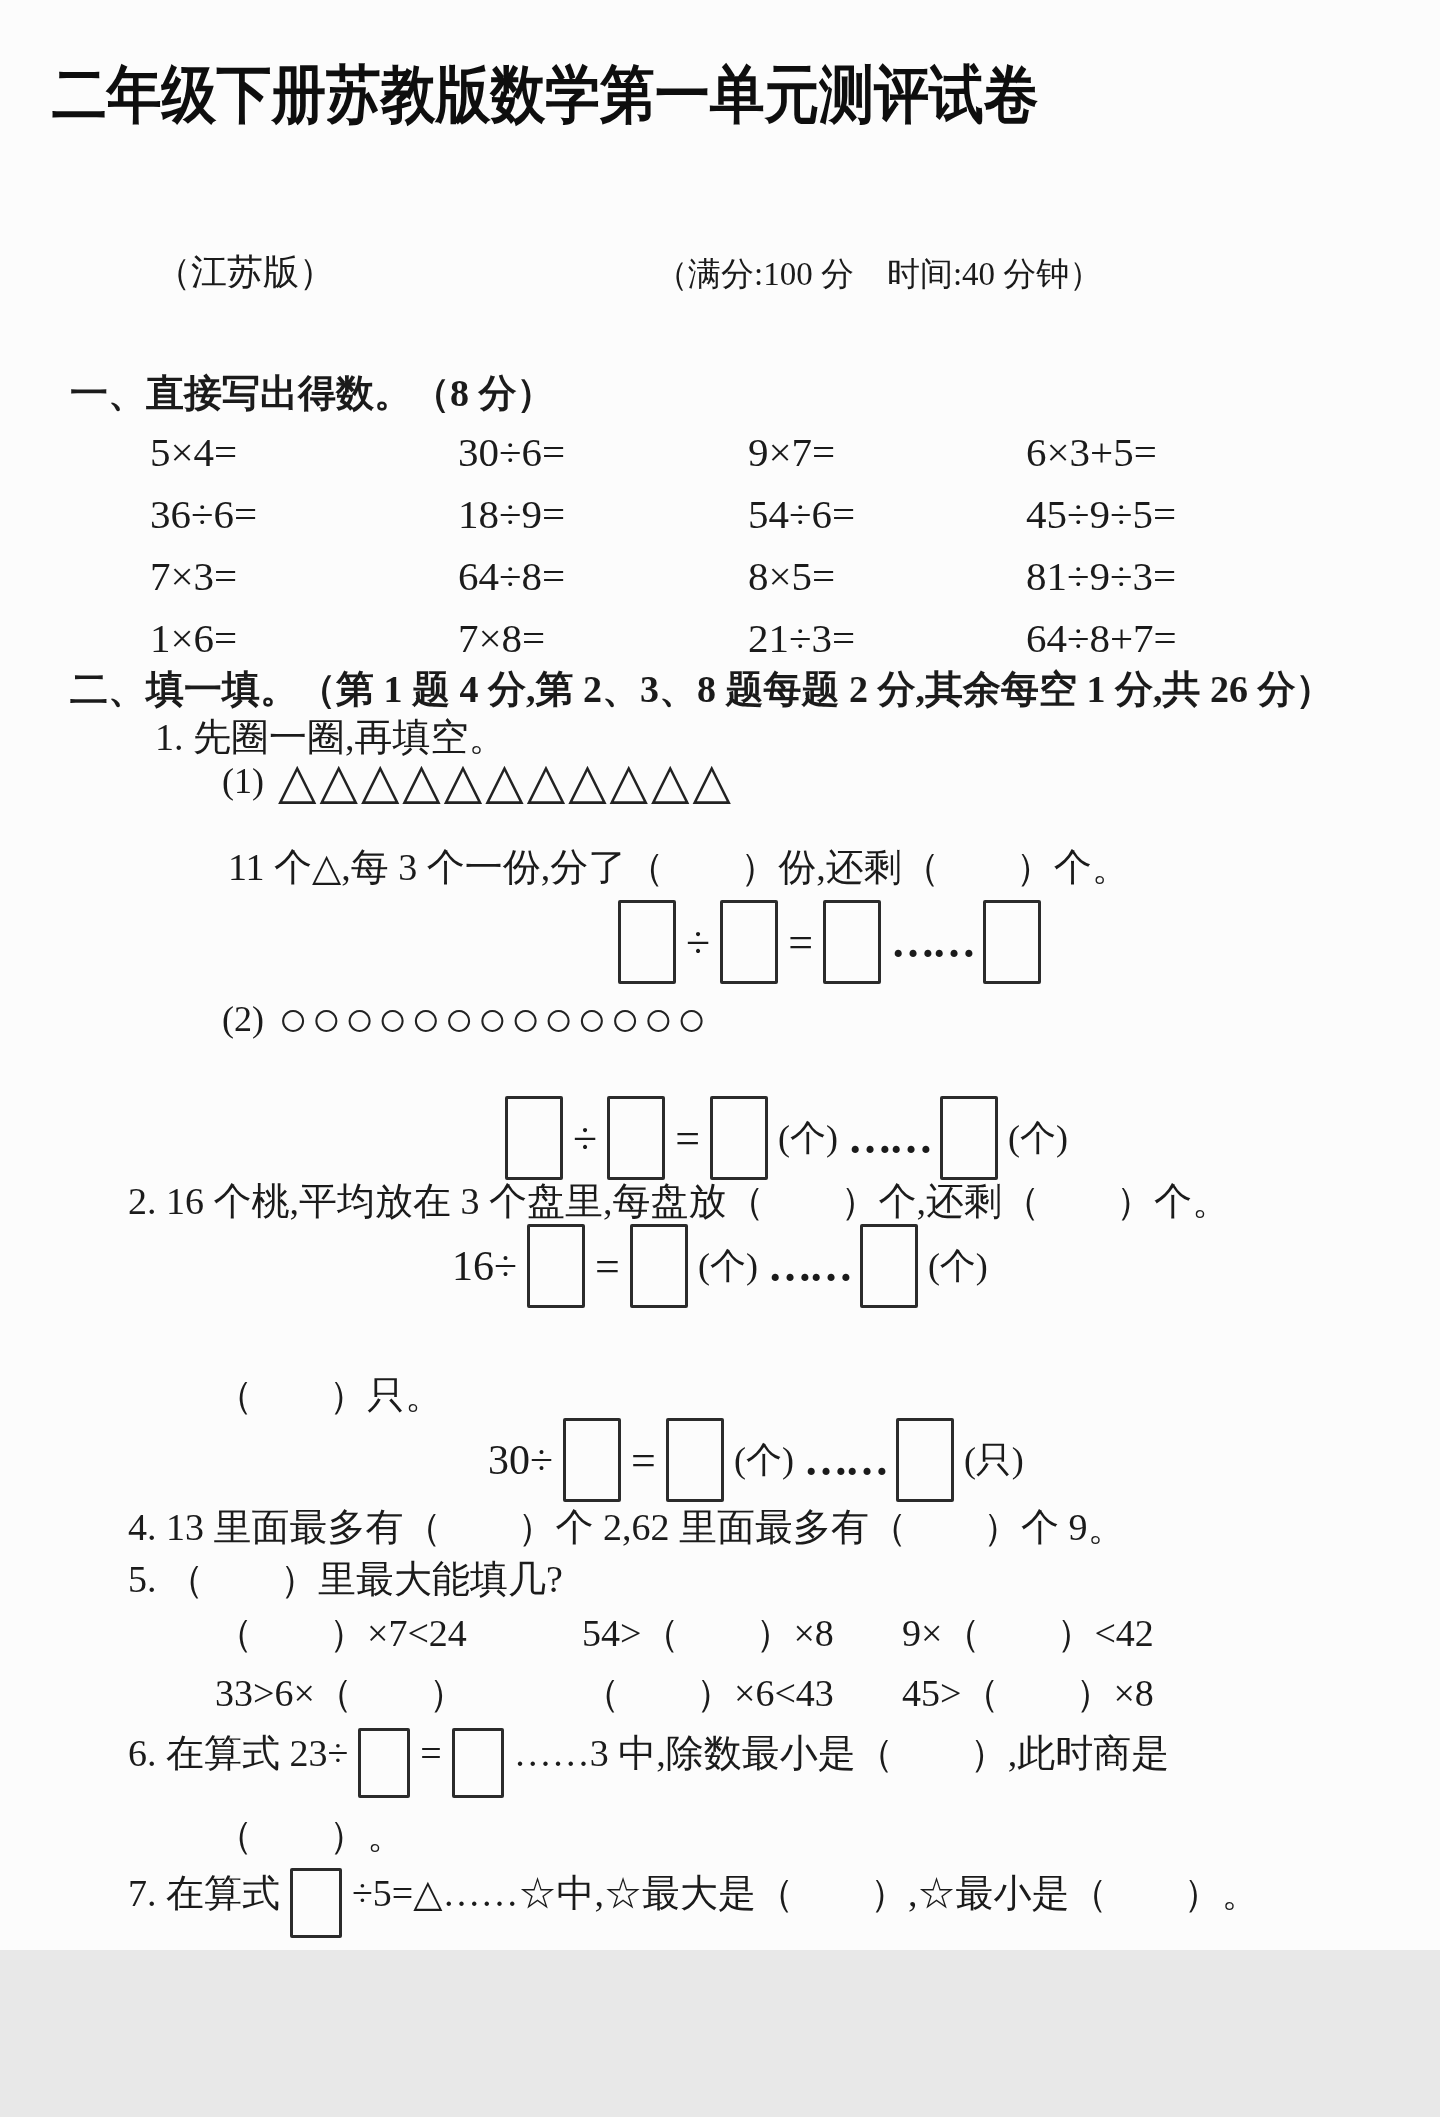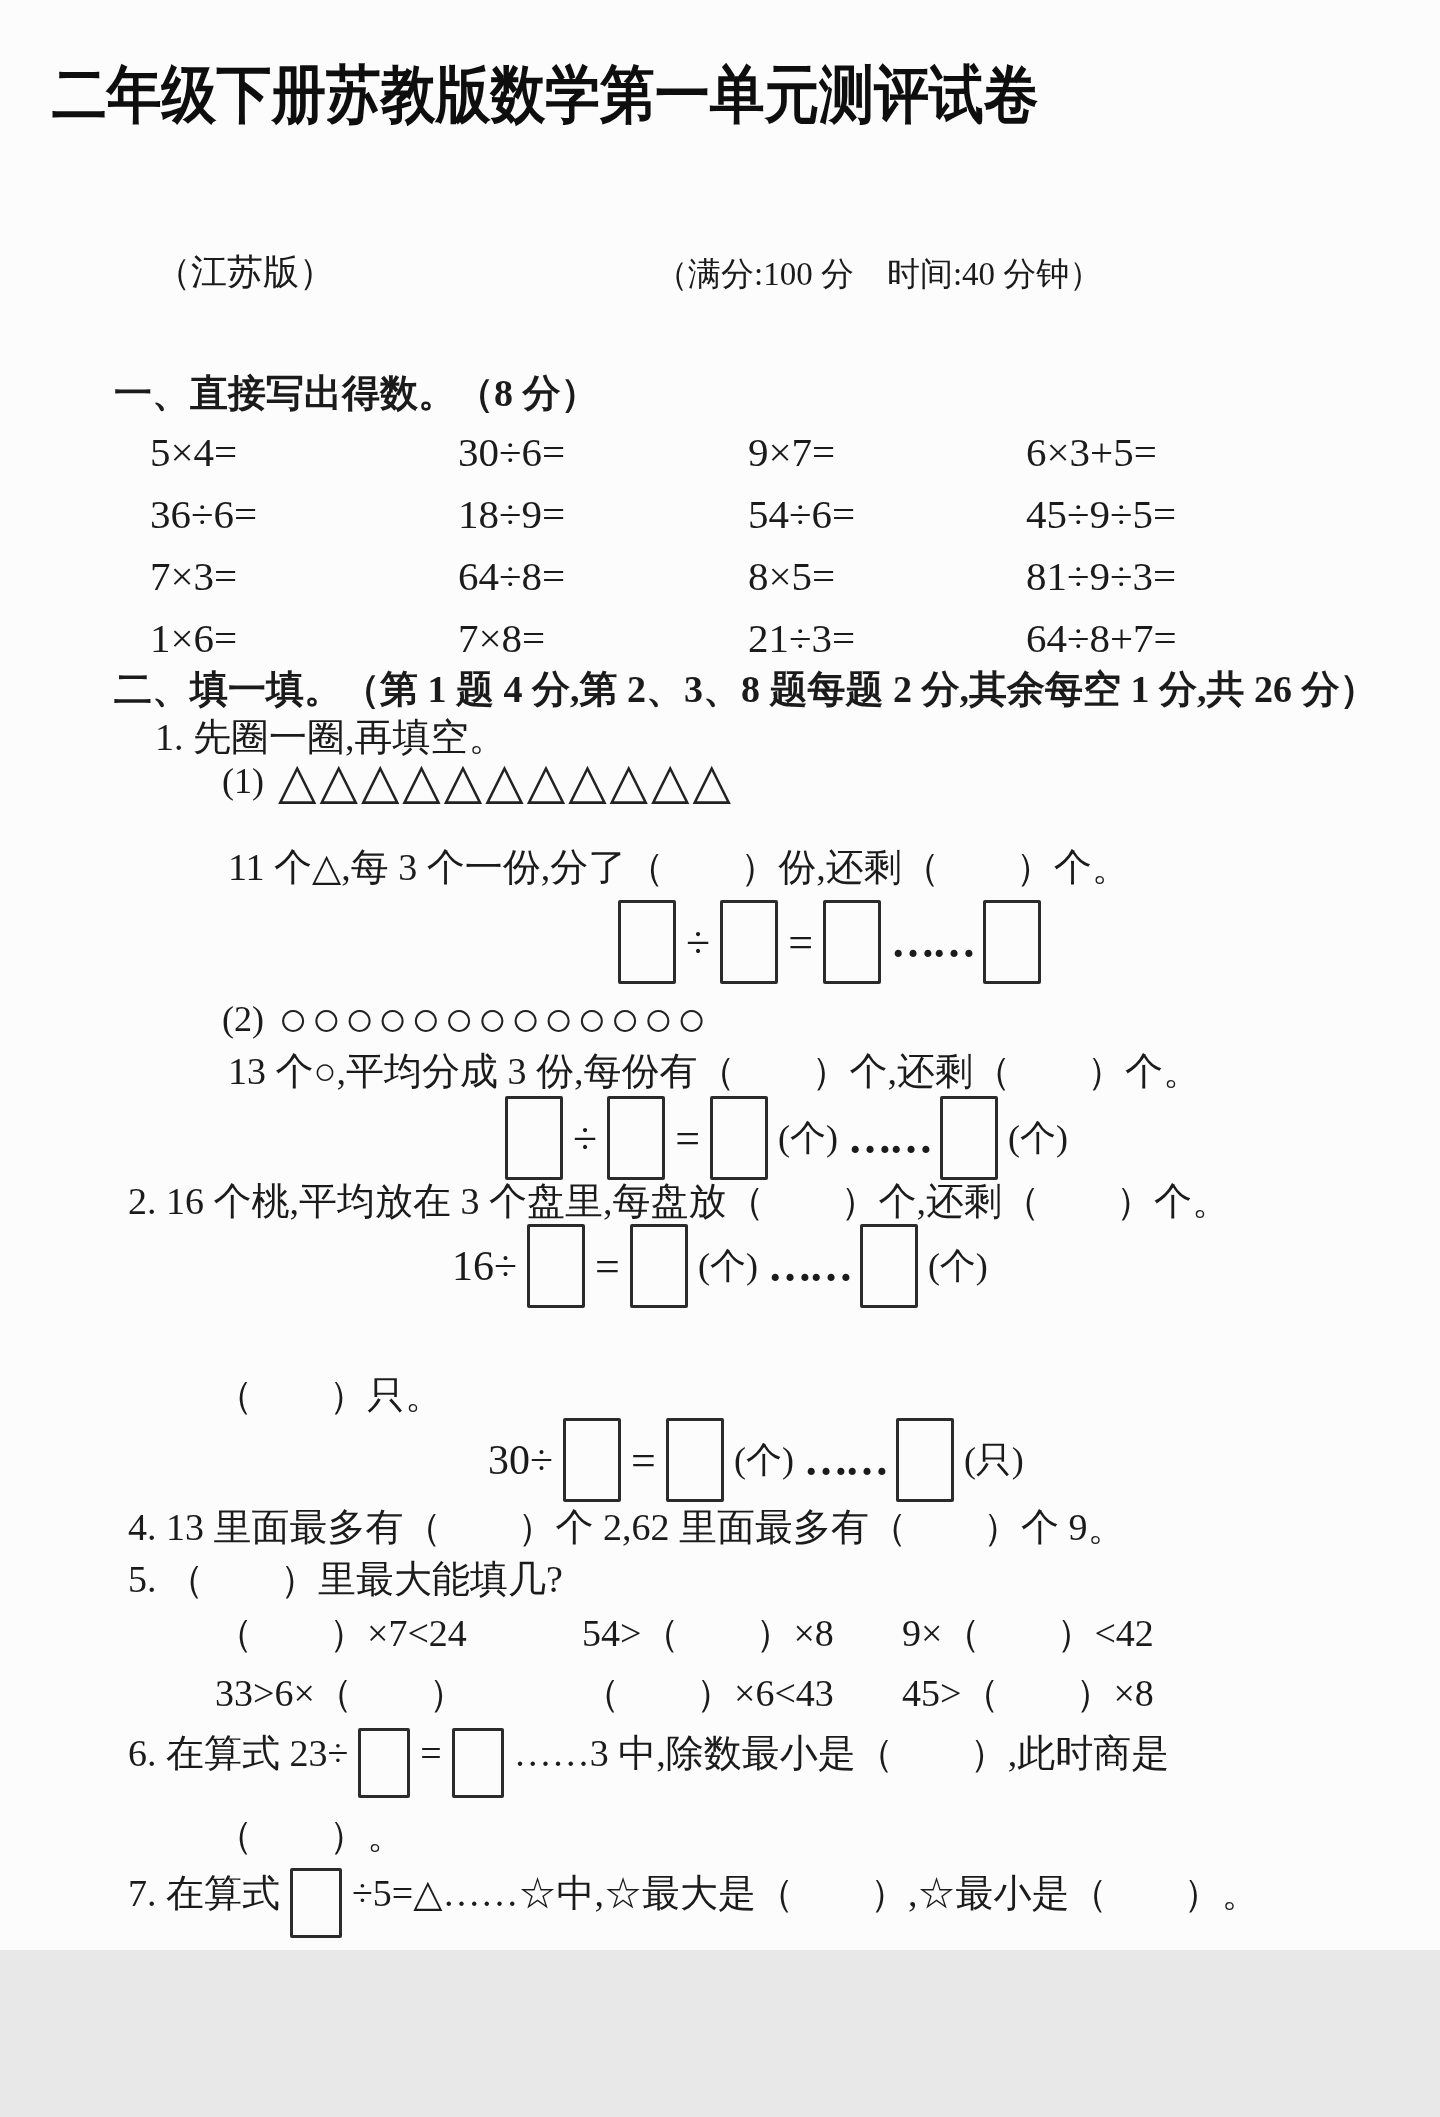--- a/index.html
+++ b/index.html
@@ -9,21 +9,21 @@
     font-family:"Liberation Serif","DejaVu Serif",serif;
   }
   .abs{position:absolute;white-space:nowrap;}
   .title{
     position:absolute;left:52px;top:52px;width:1200px;
     font-size:63px;font-weight:900;letter-spacing:0px;color:#0e0e0e;
     transform:scaleX(0.87);transform-origin:left top;white-space:nowrap;
   }
   .edition{font-size:36px;font-weight:400;}
   .info{font-size:33px;}
-  .h{font-size:38px;margin-left:44px;}
+  .h{font-size:38px;}
   .hm{font-weight:900;}
   .hs{font-weight:700;}
   .calc{font-size:41px;}
   .t{font-size:38px;}
   .marker{font-size:36px;margin-right:14px;vertical-align:middle;}
   .shapes{font-size:50px;letter-spacing:3px;vertical-align:middle;color:#222;}
   .eq{position:absolute;display:flex;align-items:center;gap:10px;font-size:44px;}
   .abox{display:inline-block;width:52px;height:78px;border:3px solid #2b2b2b;border-radius:2px;background:transparent;}
   .sym{font-size:44px;}
   .lead{font-size:42px;}
@@ -83,21 +83,20 @@
     <span class="abox"></span>
     <span class="sym">=</span>
     <span class="abox"></span>
     <span class="dots">……</span>
     <span class="abox"></span>
   </div>
 
   <div class="abs" style="left:222px;top:990px">
     <span class="marker">(2)</span><span class="shapes">○○○○○○○○○○○○○</span>
   </div>
-  <div class="abs t" style="left:228px;top:1046px">13 个○,平均分成 3 份,每份有（　　）个,还剩（　　）个。</div>
 
   <div class="eq" style="left:505px;top:1096px">
     <span class="abox"></span>
     <span class="sym">÷</span>
     <span class="abox"></span>
     <span class="sym">=</span>
     <span class="abox"></span>
     <span class="unit">(个)</span>
     <span class="dots">……</span>
     <span class="abox"></span>

